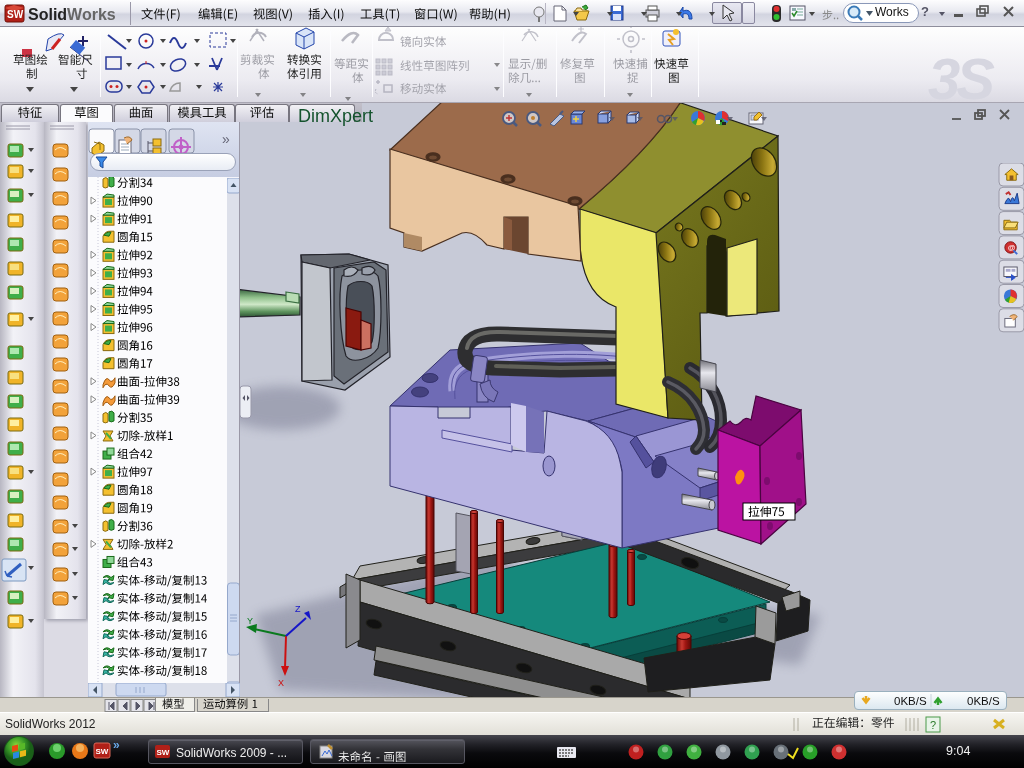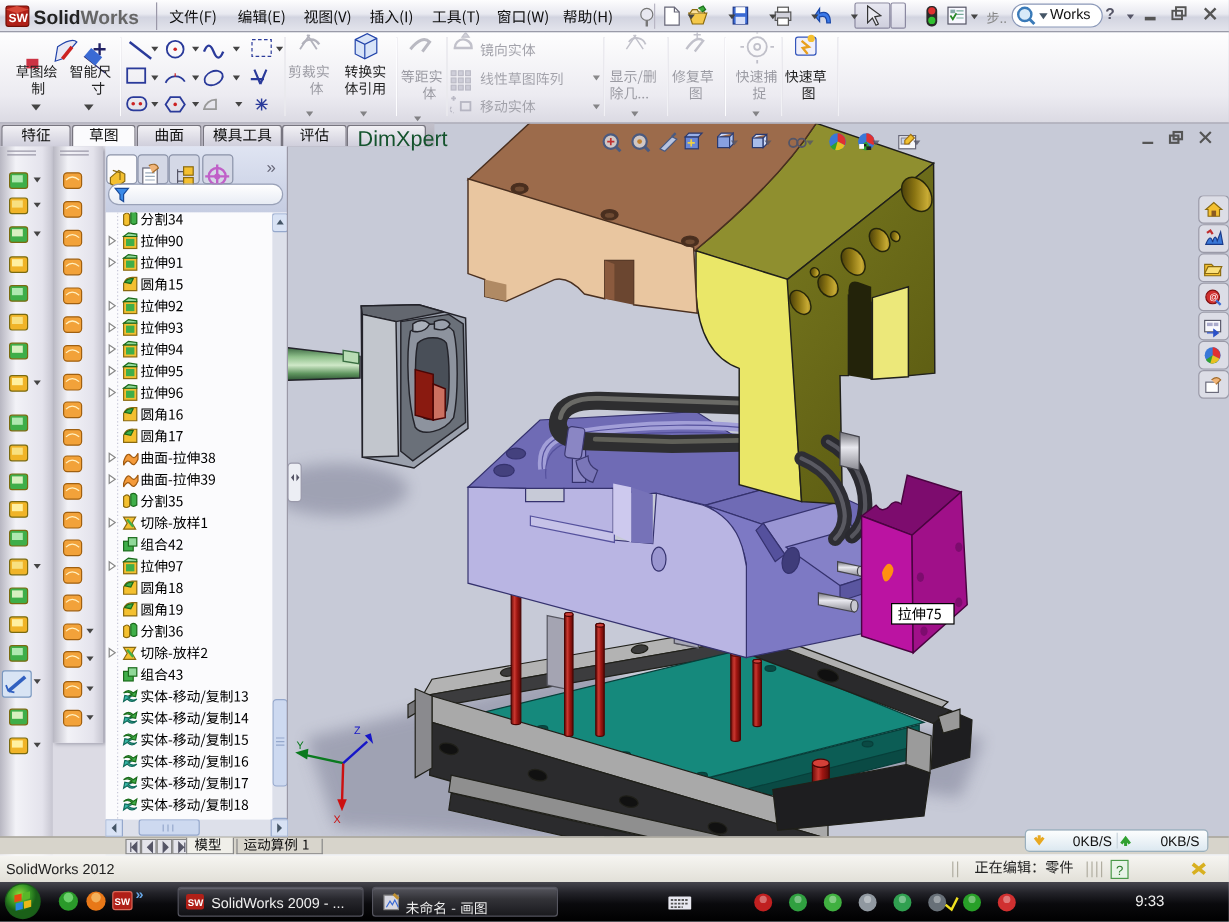--- a/index.html
+++ b/index.html
@@ -315,20 +315,21 @@
 <div id="tb2" class="abs">
     <div class="sep" style="left:100px"></div>
     <div class="sep" style="left:237px"></div>
     <div class="sep" style="left:330px"></div>
     <div class="sep" style="left:372px"></div>
     <div class="sep" style="left:503px"></div>
     <div class="sep" style="left:556px"></div>
     <div class="sep" style="left:604px"></div>
     <div class="sep" style="left:651px"></div>
     <div class="sep" style="left:698px"></div>
+    <div class="abs" style="left:928px;top:18px;font-size:58px;font-style:italic;color:#d6d6e0;font-weight:bold;letter-spacing:-4px">3S</div>
     <svg class="abs" style="left:0;top:0" width="1024" height="76">
 <g>
 <path d="M48,12 q12,-8 16,-4 l-12,14 -6,2 Z" fill="#e8e8f4" stroke="#2244aa"></path>
         <path d="M52,22 l8,-10" stroke="#cc2222" stroke-width="3"></path>
 <rect x="22" y="22" width="10" height="8" fill="#cc3344"></rect>
 <path d="M78,14 l10,0 m-5,-5 l0,10" stroke="#226" stroke-width="2"></path>
         <path d="M70,20 l18,14" stroke="#226"></path>
         <rect x="72" y="16" width="12" height="9" fill="#3a6ad4" transform="rotate(40 78 20)"></rect>
 </g>
 <g transform="translate(0,-26)">
@@ -903,21 +904,21 @@
       <circle cx="124" cy="8" r="7.5" fill="#30a050"></circle>
       <circle cx="124" cy="5.5" r="3" fill="#fff" fill-opacity="0.35"></circle>
       <circle cx="153" cy="8" r="7.5" fill="#687078"></circle>
       <circle cx="153" cy="5.5" r="3" fill="#fff" fill-opacity="0.35"></circle>
       <circle cx="182" cy="8" r="7.5" fill="#28a028"></circle>
       <circle cx="182" cy="5.5" r="3" fill="#fff" fill-opacity="0.35"></circle>
       <circle cx="211" cy="8" r="7.5" fill="#d03030"></circle>
       <circle cx="211" cy="5.5" r="3" fill="#fff" fill-opacity="0.35"></circle>
       <path d="M160,10 l5,4 5,-10" stroke="#f0e020" stroke-width="2" fill="none"></path>
     </svg>
-    <div class="abs" style="left:946px;top:9px;font-size:12.5px;color:#f0f0f0">9:33</div>
+    <div class="abs" style="left:946px;top:9px;font-size:12.5px;color:#f0f0f0">9:04</div>
   </div>
 <svg width="1024" height="768" style="position:absolute;left:0;top:0;pointer-events:none">
     <defs>
       <path id="g0" d="M400 658H939V587H400ZM469 509 535 524Q548 472 560 414Q571 356 582 298Q592 241 599 190Q606 140 610 101L537 80Q534 120 528 172Q521 224 512 282Q502 340 492 398Q481 457 469 509ZM788 532 867 519Q857 457 844 388Q831 320 816 252Q801 183 786 120Q770 57 755 8L690 23Q704 73 718 137Q733 201 746 270Q759 339 770 407Q781 475 788 532ZM353 34H966V-37H353ZM586 828 657 847Q671 810 686 766Q700 723 707 691L633 669Q627 701 614 746Q600 791 586 828ZM43 311Q105 326 188 350Q272 373 358 397L367 328Q289 305 210 281Q130 257 65 238ZM55 638H358V567H55ZM179 840H253V7Q253 -23 246 -40Q238 -56 218 -65Q200 -74 171 -76Q142 -79 95 -78Q93 -65 86 -45Q80 -25 73 -10Q103 -11 128 -11Q154 -11 162 -10Q179 -10 179 7Z"></path>
       <path id="g1" d="M592 835H665V-79H592ZM326 682H940V154H866V613H397V146H326ZM372 475H900V408H372ZM375 267H902V199H375ZM264 836 335 815Q303 730 259 648Q215 565 164 492Q113 419 58 363Q55 372 48 386Q40 400 32 414Q23 429 16 437Q66 486 112 550Q158 614 197 688Q236 761 264 836ZM160 579 231 650 232 648V-78H160Z"></path>
       <path id="g2" d="M198 0Q203 104 216 192Q228 279 252 356Q276 434 314 507Q351 580 405 655H49V733H508V678Q444 595 404 519Q363 443 340 364Q318 285 308 196Q297 108 293 0Z"></path>
       <path id="g3" d="M262 -13Q205 -13 162 1Q118 15 86 37Q53 59 27 84L73 144Q94 123 120 104Q145 86 178 74Q211 63 253 63Q296 63 332 84Q367 105 388 144Q409 183 409 236Q409 314 368 358Q326 403 257 403Q221 403 194 392Q167 381 135 360L86 391L110 733H466V655H190L171 443Q195 457 222 464Q248 472 281 472Q342 472 392 448Q442 423 472 371Q502 319 502 238Q502 158 468 102Q433 46 378 16Q323 -13 262 -13Z"></path>
       <path id="g4" d="M725 630 802 607Q739 426 640 294Q541 162 403 72Q265 -19 83 -78Q79 -69 71 -56Q63 -42 54 -28Q44 -15 36 -7Q215 45 348 128Q482 212 575 336Q668 459 725 630ZM270 626Q327 471 424 345Q521 219 657 130Q793 40 967 -4Q959 -12 949 -24Q939 -37 930 -50Q922 -62 915 -73Q736 -24 599 70Q462 165 364 300Q265 435 201 603ZM50 664H954V590H50ZM423 823 501 847Q524 811 546 768Q569 724 580 693L497 666Q488 697 467 742Q446 786 423 823Z"></path>
       <path id="g5" d="M604 828H679V-80H604ZM432 790 504 775Q490 706 470 638Q451 571 426 513Q402 455 373 409Q366 415 354 422Q343 429 330 436Q318 443 309 447Q338 488 362 544Q385 599 403 662Q421 725 432 790ZM441 635H909V562H423ZM317 341H953V267H317ZM268 836 339 815Q307 730 266 648Q224 565 176 492Q127 420 75 363Q71 372 64 386Q56 400 48 414Q39 429 32 437Q79 486 122 550Q166 614 204 688Q241 761 268 836ZM167 579 238 650 239 649V-78H167Z"></path>
       <path id="g6" d="M239 -196Q170 -84 131 40Q92 163 92 311Q92 458 131 582Q170 706 239 818L295 792Q231 685 200 562Q168 438 168 311Q168 183 200 60Q231 -64 295 -171Z"></path>

